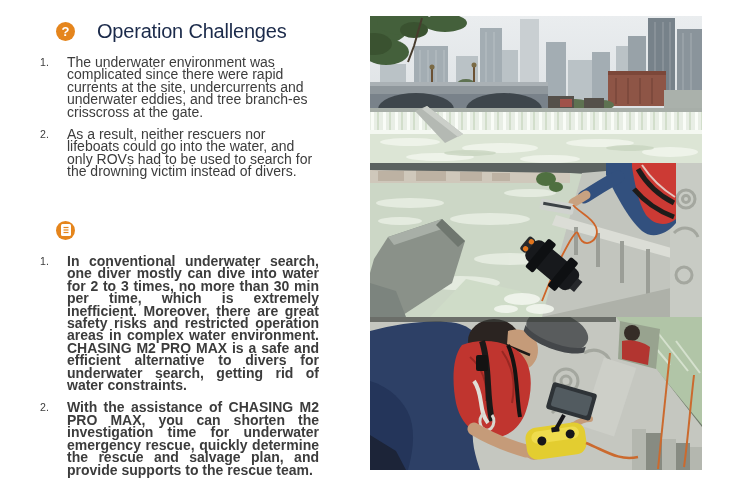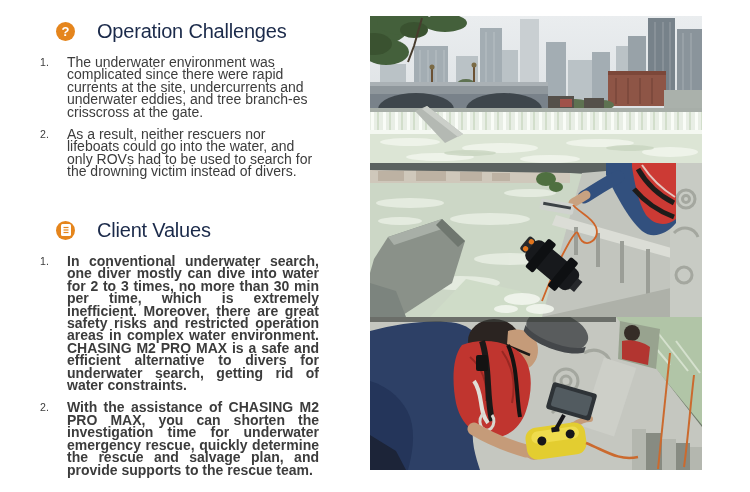--- a/index.html
+++ b/index.html
@@ -48,21 +48,20 @@
       <span class="icon-circle">
         <svg width="10" height="12" viewBox="0 0 10 12" aria-hidden="true">
           <rect width="10" height="12" rx="1.5" fill="#ffffff"></rect>
           <g stroke="#e5851c" stroke-width="1.2">
             <line x1="2.5" y1="3.5" x2="7.5" y2="3.5"></line>
             <line x1="2.5" y1="6" x2="7.5" y2="6"></line>
             <line x1="2.5" y1="8.5" x2="7.5" y2="8.5"></line>
           </g>
         </svg>
       </span>
-      <h2 class="section-title">Client Values</h2>
     </div>
     <div class="list">
       <div class="list-item">
         <span class="item-number">1.</span>
         <span class="item-text">In conventional underwater search, one diver mostly can dive into water for 2 to 3 times, no more than 30 min per time, which is extremely inefficient. Moreover, there are great safety risks and restricted operation areas in complex water environment. CHASING M2 PRO MAX is a safe and efficient alternative to divers for underwater search, getting rid of water constraints.</span>
       </div>
       <div class="list-item">
         <span class="item-number">2.</span>
         <span class="item-text">With the assistance of CHASING M2 PRO MAX, you can shorten the investigation time for underwater emergency rescue, quickly determine the rescue and salvage plan, and provide supports to the rescue team.</span>
       </div>

